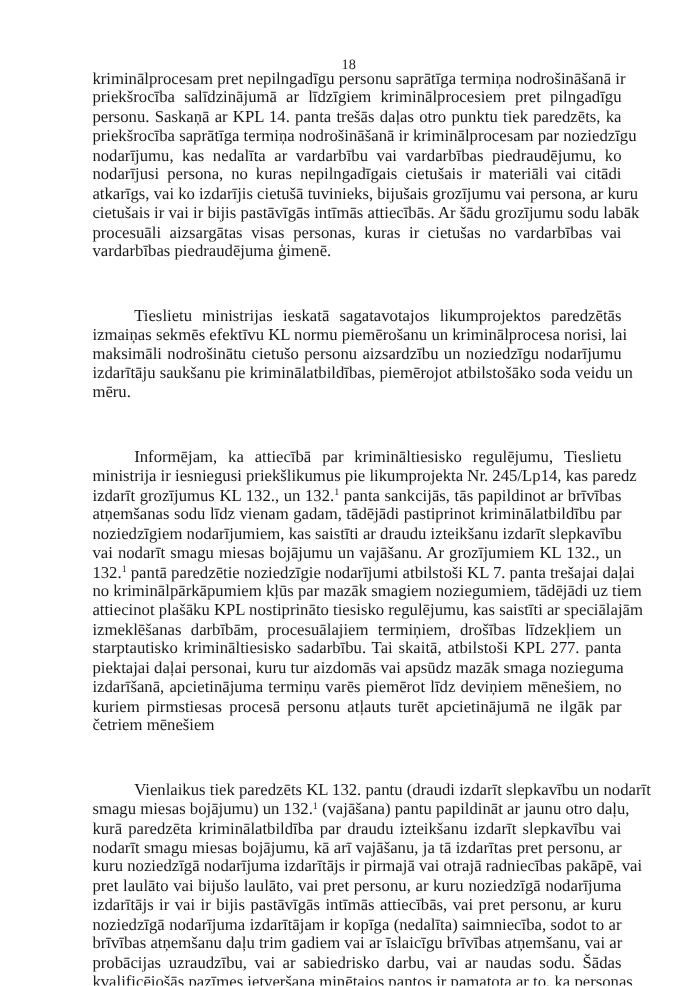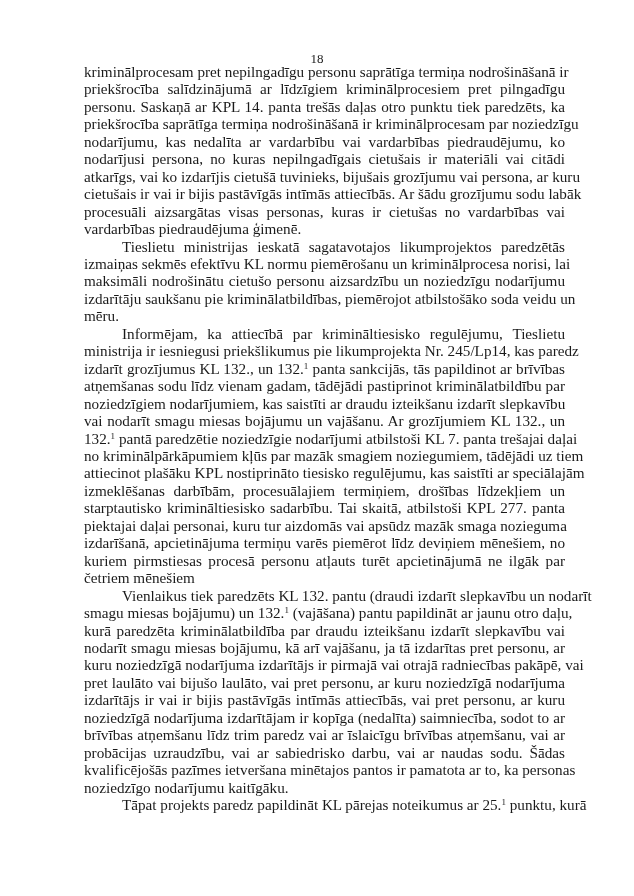--- a/index.html
+++ b/index.html
@@ -11,21 +11,21 @@
   .page-number {
     position: absolute; top: 34px; left: 0; width: 634px; text-align: center;
     font-size: 13px; line-height: 16px; margin-top: 17px;
   }
   .body {
     position: absolute; top: 63px; left: 84px; width: 481px;
     font-size: 15.2px; line-height: 17.45px; text-align: justify;
   }
   .line { display: block; text-align: justify; text-align-last: justify; white-space: nowrap; overflow: visible; }
   .line.last { text-align-last: left; }
-  .line.indent { padding-left: 38px; }
+  .line.indent { padding-left: 38px; margin-top: 41px; }
   sup { font-size: 9px; line-height: 0; vertical-align: 5px; }
 </style>
 </head>
 <body>
 
 <div class="page">
   <div class="page-number">18</div>
   <div class="body" id="doc-body">
       <div>
         <span class="line">kriminālprocesam pret nepilngadīgu personu saprātīga termiņa nodrošināšanā ir</span>
@@ -65,21 +65,21 @@
       </div>
       <div>
         <span class="line indent">Vienlaikus tiek paredzēts KL 132. pantu (draudi izdarīt slepkavību un nodarīt</span>
         <span class="line">smagu miesas bojājumu) un 132.<sup>1</sup> (vajāšana) pantu papildināt ar jaunu otro daļu,</span>
         <span class="line">kurā paredzēta kriminālatbildība par draudu izteikšanu izdarīt slepkavību vai</span>
         <span class="line">nodarīt smagu miesas bojājumu, kā arī vajāšanu, ja tā izdarītas pret personu, ar</span>
         <span class="line">kuru noziedzīgā nodarījuma izdarītājs ir pirmajā vai otrajā radniecības pakāpē, vai</span>
         <span class="line">pret laulāto vai bijušo laulāto, vai pret personu, ar kuru noziedzīgā nodarījuma</span>
         <span class="line">izdarītājs ir vai ir bijis pastāvīgās intīmās attiecībās, vai pret personu, ar kuru</span>
         <span class="line">noziedzīgā nodarījuma izdarītājam ir kopīga (nedalīta) saimniecība, sodot to ar</span>
-        <span class="line">brīvības atņemšanu līdz trim paredz vai ar īslaicīgu brīvības atņemšanu, vai ar</span>
+        <span class="line">brīvības atņemšanu daļu trim gadiem vai ar īslaicīgu brīvības atņemšanu, vai ar</span>
         <span class="line">probācijas uzraudzību, vai ar sabiedrisko darbu, vai ar naudas sodu. Šādas</span>
         <span class="line">kvalificējošās pazīmes ietveršana minētajos pantos ir pamatota ar to, ka personas</span>
         <span class="line last">noziedzīgo nodarījumu kaitīgāku.</span>
       </div>
       <div>
         <span class="line indent">Tāpat projekts paredz papildināt KL pārejas noteikumus ar 25.<sup>1</sup> punktu, kurā</span>
       </div>
     </div>
 </div>
 

